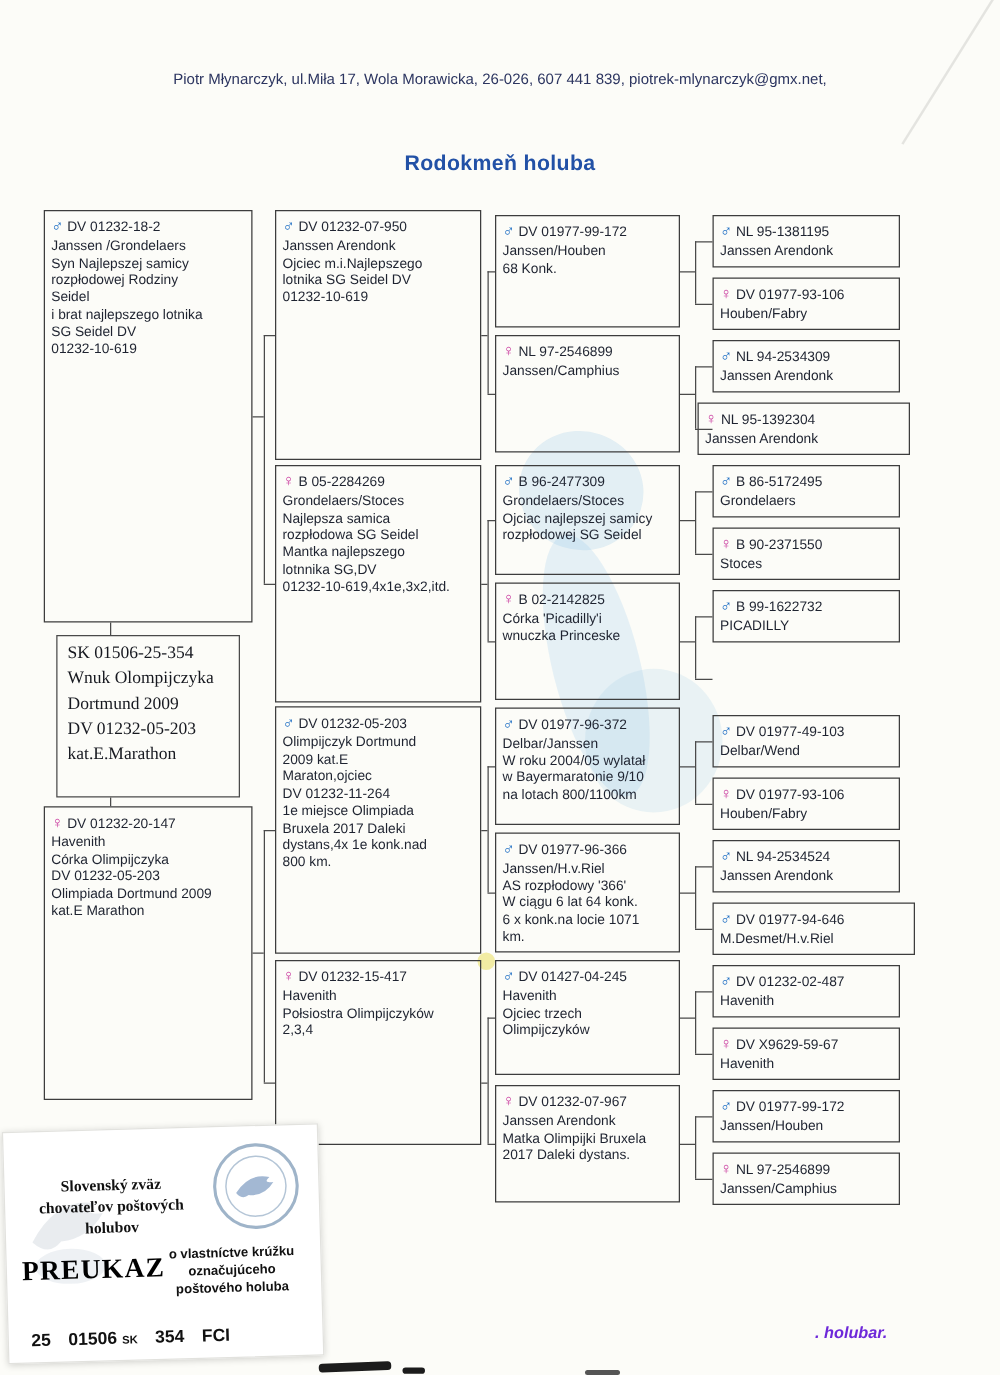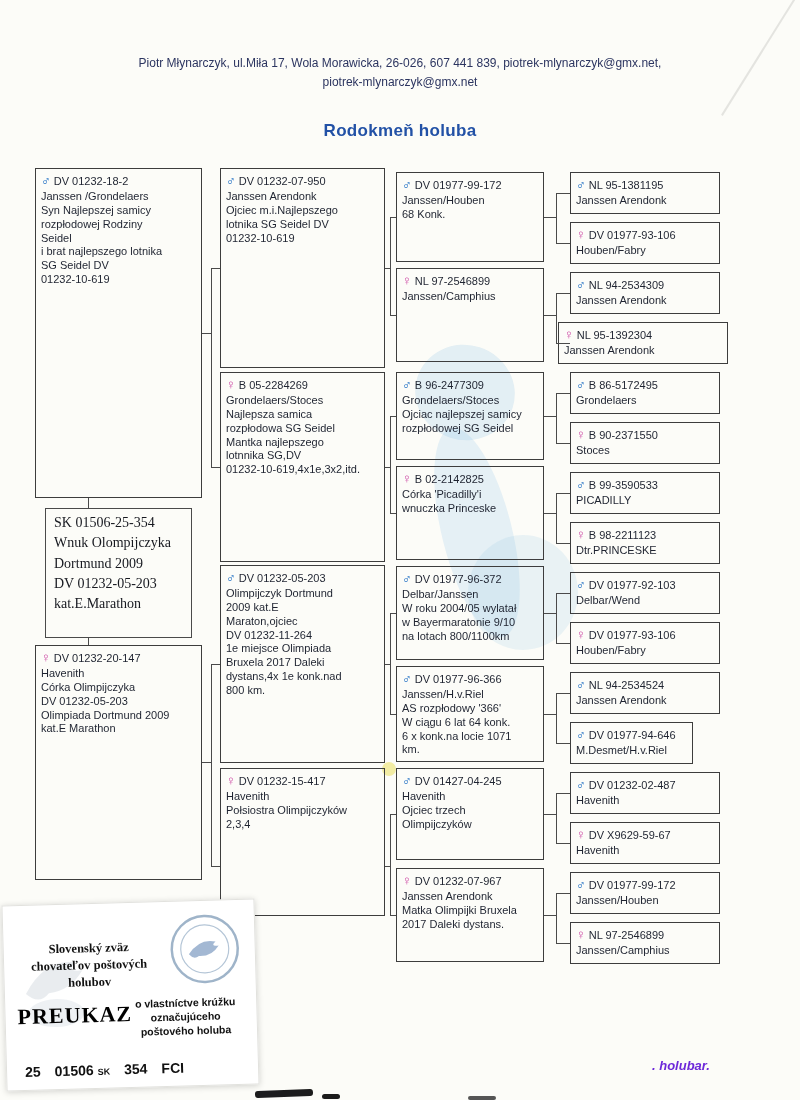--- a/index.html
+++ b/index.html
@@ -56,21 +56,20 @@
 
   <div class="fold-line"></div>
 
   <div class="blob" style="left:415px;top:345px;width:100px;height:95px;background:rgba(150,200,230,.25);transform:rotate(18deg)"></div>
   <div class="blob" style="left:442px;top:425px;width:70px;height:215px;background:rgba(140,195,235,.20);transform:rotate(-14deg)"></div>
   <div class="blob" style="left:468px;top:535px;width:110px;height:115px;background:rgba(150,200,230,.18)"></div>
   <div class="blob" style="left:382px;top:762px;width:14px;height:14px;background:rgba(233,223,92,.55)"></div>
 
   <div class="header-address">
     <div>Piotr Młynarczyk, ul.Miła 17, Wola Morawicka, 26-026, 607 441 839, piotrek-mlynarczyk@gmx.net,</div>
-    <div>piotrek-mlynarczyk@gmx.net</div>
   </div>
   <div class="page-title">Rodokmeň holuba</div>
 
   <div class="pbox" style="left:35px;top:168px;width:167px;height:330px">
     <div class="ring"><span class="sex male">♂</span><span>DV 01232-18-2</span></div>
     <div class="desc">Janssen /Grondelaers
 Syn Najlepszej samicy
 rozpłodowej Rodziny
 Seidel
 i brat najlepszego lotnika
@@ -193,40 +192,36 @@
   </div>
   <div class="pbox" style="left:570px;top:372px;width:150px;height:42px">
     <div class="ring"><span class="sex male">♂</span><span>B 86-5172495</span></div>
     <div class="desc">Grondelaers</div>
   </div>
   <div class="pbox" style="left:570px;top:422px;width:150px;height:42px">
     <div class="ring"><span class="sex female">♀</span><span>B 90-2371550</span></div>
     <div class="desc">Stoces</div>
   </div>
   <div class="pbox" style="left:570px;top:472px;width:150px;height:42px">
-    <div class="ring"><span class="sex male">♂</span><span>B 99-3590533</span></div>
+    <div class="ring"><span class="sex male">♂</span><span>B 99-1622732</span></div>
     <div class="desc">PICADILLY</div>
   </div>
-  <div class="pbox" style="left:570px;top:522px;width:150px;height:42px">
-    <div class="ring"><span class="sex female">♀</span><span>B 98-2211123</span></div>
-    <div class="desc">Dtr.PRINCESKE</div>
-  </div>
   <div class="pbox" style="left:570px;top:572px;width:150px;height:42px">
-    <div class="ring"><span class="sex male">♂</span><span>DV 01977-92-103</span></div>
+    <div class="ring"><span class="sex male">♂</span><span>DV 01977-49-103</span></div>
     <div class="desc">Delbar/Wend</div>
   </div>
   <div class="pbox" style="left:570px;top:622px;width:150px;height:42px">
     <div class="ring"><span class="sex female">♀</span><span>DV 01977-93-106</span></div>
     <div class="desc">Houben/Fabry</div>
   </div>
   <div class="pbox" style="left:570px;top:672px;width:150px;height:42px">
     <div class="ring"><span class="sex male">♂</span><span>NL 94-2534524</span></div>
     <div class="desc">Janssen Arendonk</div>
   </div>
-  <div class="pbox" style="left:570px;top:722px;width:123px;height:42px">
+  <div class="pbox" style="left:570px;top:722px;width:162px;height:42px">
     <div class="ring"><span class="sex male">♂</span><span>DV 01977-94-646</span></div>
     <div class="desc">M.Desmet/H.v.Riel</div>
   </div>
   <div class="pbox" style="left:570px;top:772px;width:150px;height:42px">
     <div class="ring"><span class="sex male">♂</span><span>DV 01232-02-487</span></div>
     <div class="desc">Havenith</div>
   </div>
   <div class="pbox" style="left:570px;top:822px;width:150px;height:42px">
     <div class="ring"><span class="sex female">♀</span><span>DV X9629-59-67</span></div>
     <div class="desc">Havenith</div>

